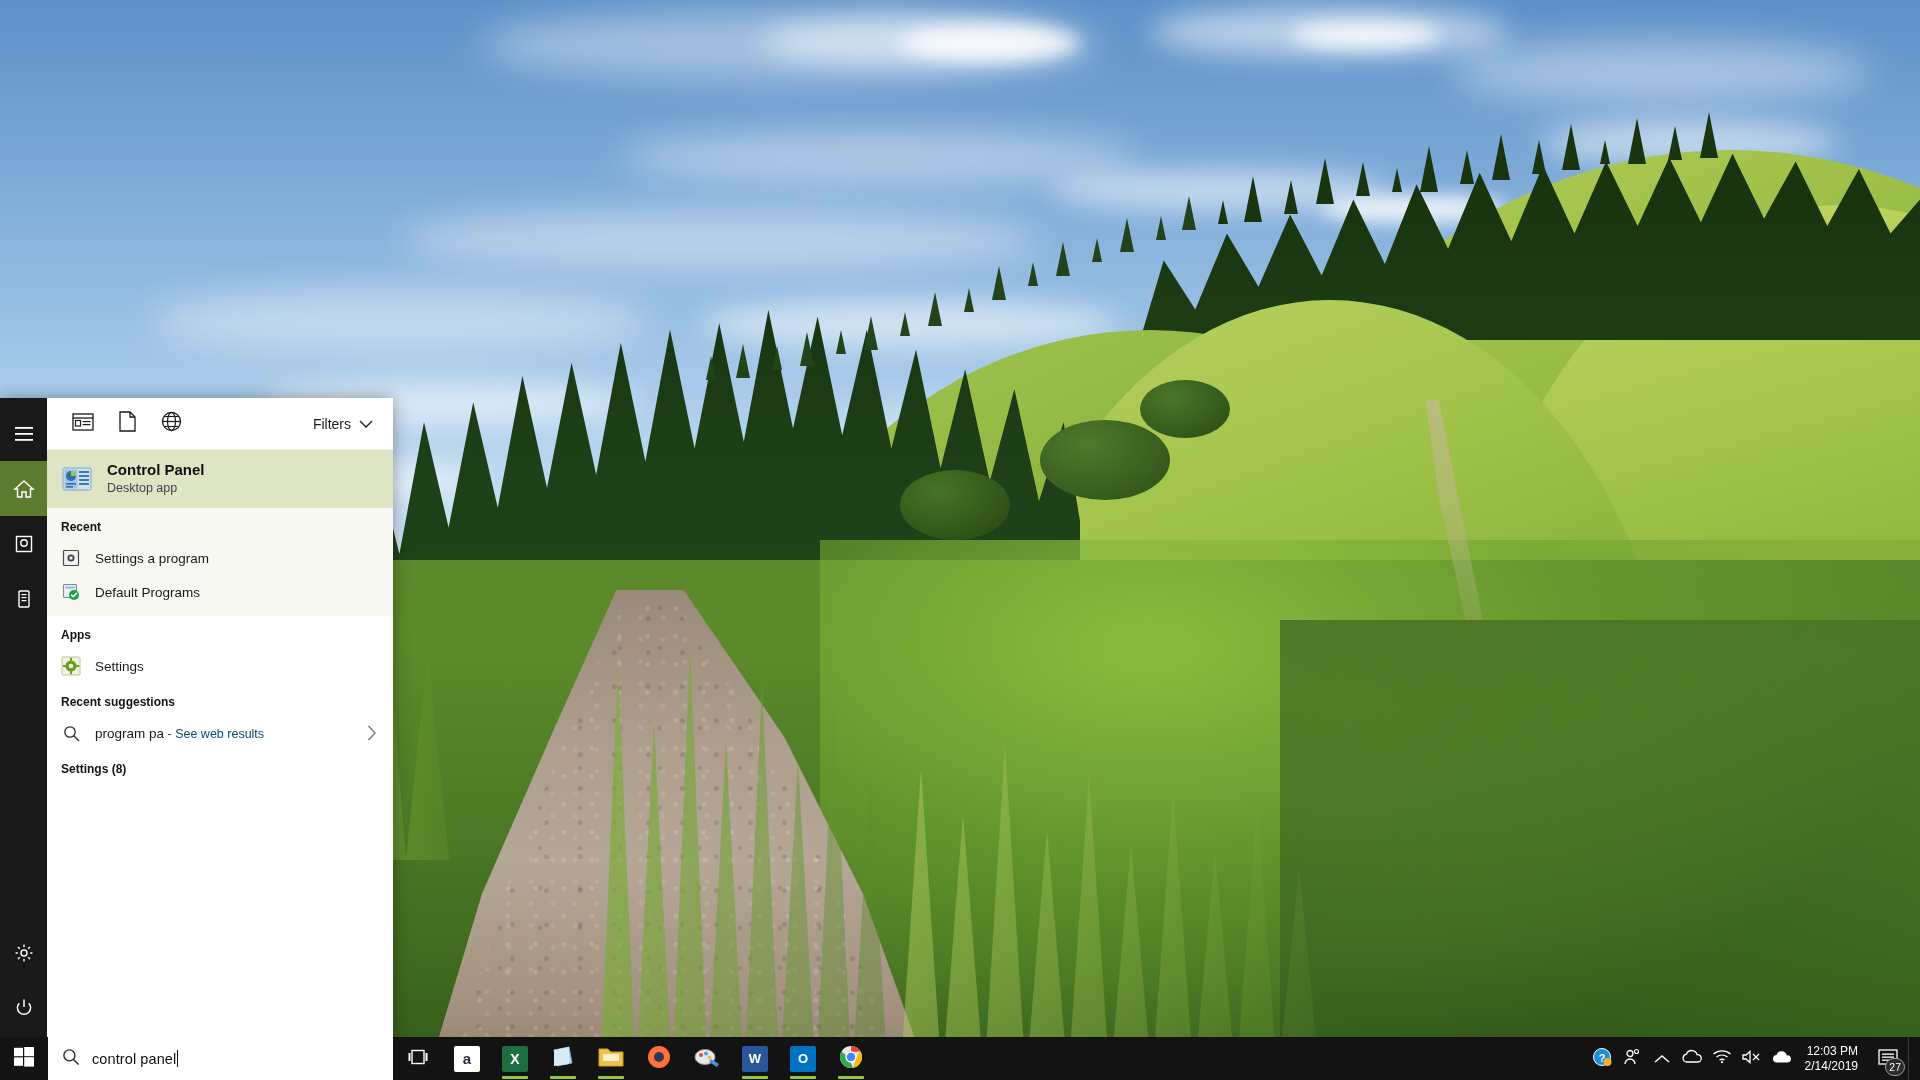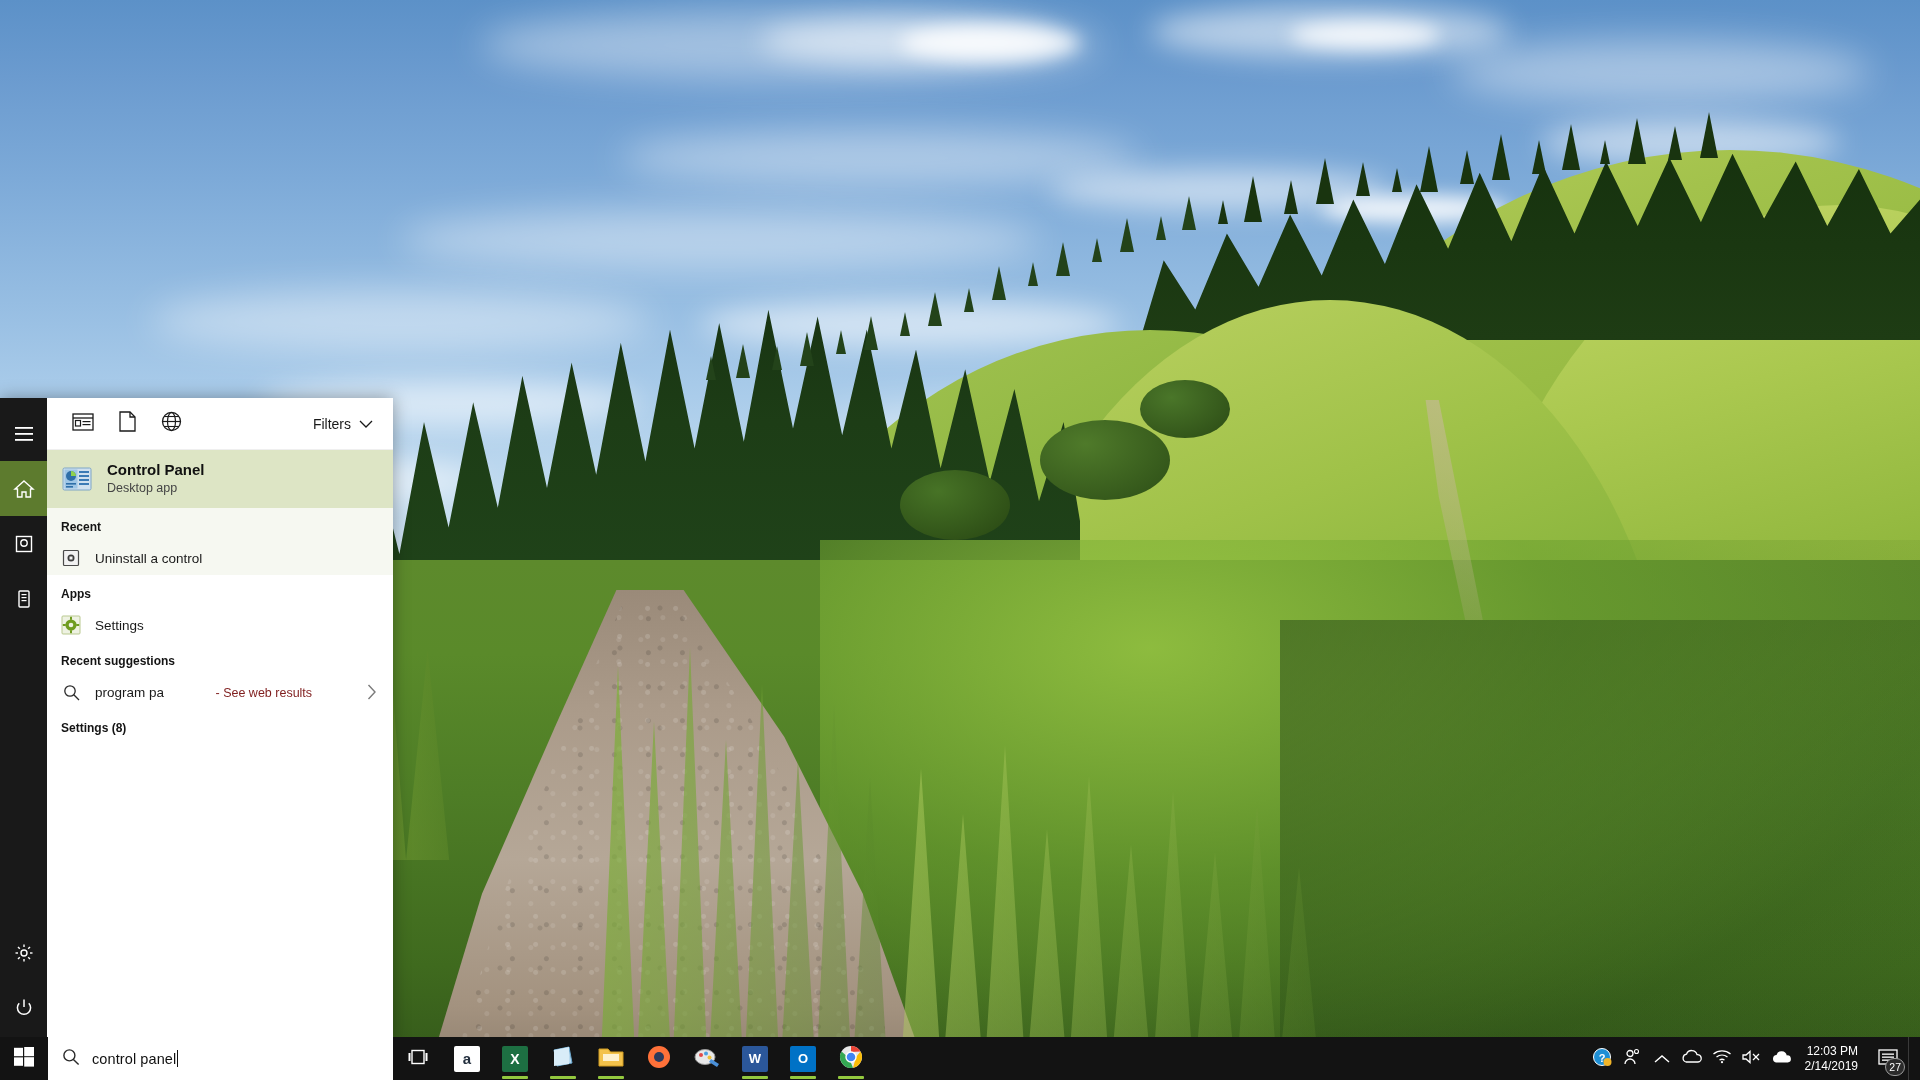--- a/index.html
+++ b/index.html
@@ -116,21 +116,21 @@
     display:flex; align-items:center;
     padding:7px 12px 7px 14px;
     cursor:pointer;
     min-height:34px;
   }
   .row-icon {
     width:20px; height:20px; margin-right:14px; flex:0 0 20px;
     display:flex; align-items:center; justify-content:center;
   }
   .row-label { font-size:13.5px; color:#1a1a1a; }
-  .row-label .muted { color:#7f1d1d; font-size:12.5px;margin-left:48px; }
+  .row-label .muted { color:#0c4a6e; font-size:12.5px; }
   .row-spacer { flex:1 1 auto; }
   .row-chevron { width:18px; display:flex; align-items:center; justify-content:center; }
 
   
   #taskbar {
     position:absolute; left:0; bottom:0; width:1920px; height:43px;
     background:#131313;
     display:flex; align-items:center;
   }
   #start-button {
@@ -468,23 +468,34 @@
           <div class="group-head">Recent</div>
 
           <div class="row">
             <span class="row-icon">
               <svg width="18" height="18" viewBox="0 0 18 18">
                 <rect x="1.5" y="1.5" width="15" height="15" rx="1" fill="#f2f2f2" stroke="#4a4a4a" stroke-width="1.2"></rect>
                 <rect x="5.5" y="5.5" width="7" height="7" rx="3.5" fill="#3c3c3c"></rect>
                 <rect x="7.5" y="7.5" width="3" height="3" fill="#f2f2f2"></rect>
               </svg>
             </span>
-            <span class="row-label">Uninstall a control</span>
+            <span class="row-label">Settings a program</span>
           </div>
 
+          <div class="row" style="padding-bottom:14px;">
+            <span class="row-icon">
+              <svg width="18" height="18" viewBox="0 0 18 18">
+                <rect x="1.5" y="1.5" width="13" height="13" rx="1" fill="#e8eef4" stroke="#6f8fa8" stroke-width="1.1"></rect>
+                <rect x="3.5" y="3.5" width="9" height="2" fill="#9bb6cc"></rect>
+                <circle cx="12" cy="12" r="5" fill="#19a04a"></circle>
+                <path d="M9.6 12.1 L11.3 13.8 L14.4 10.4" fill="none" stroke="#fff" stroke-width="1.6" stroke-linecap="round" stroke-linejoin="round"></path>
+              </svg>
+            </span>
+            <span class="row-label">Default Programs</span>
+          </div>
         </div>
 
         <div class="group">
           <div class="group-head">Apps</div>
           <div class="row">
             <span class="row-icon">
               <svg width="20" height="20" viewBox="0 0 20 20">
                 <rect x="1" y="1" width="18" height="18" rx="1" fill="#eef2e2" stroke="#b9c98f" stroke-width="1"></rect>
                 <g fill="#6f9c1f">
                   <circle cx="10" cy="10" r="5.6"></circle>

